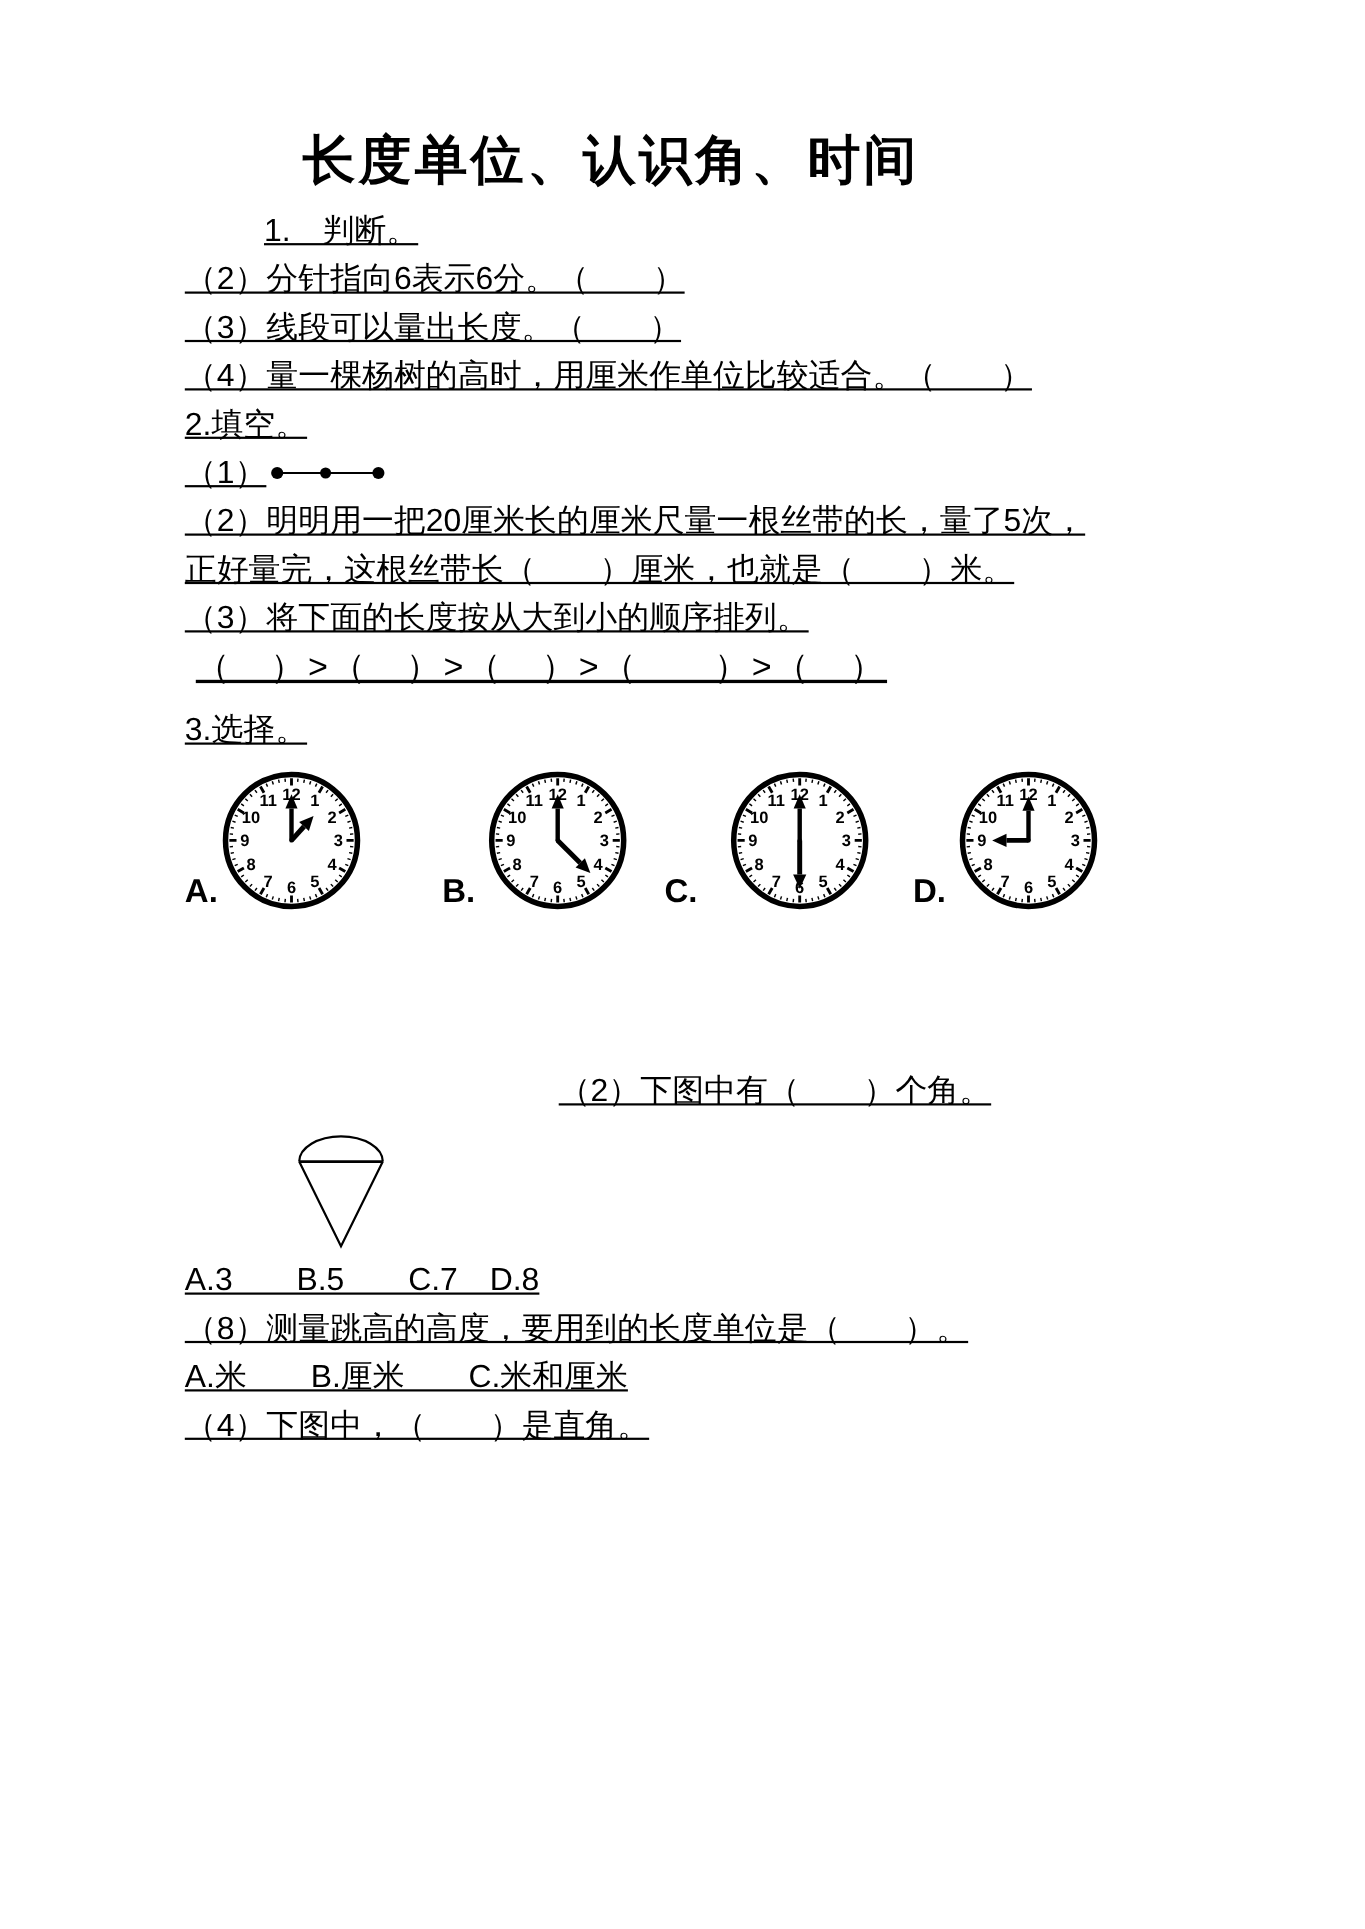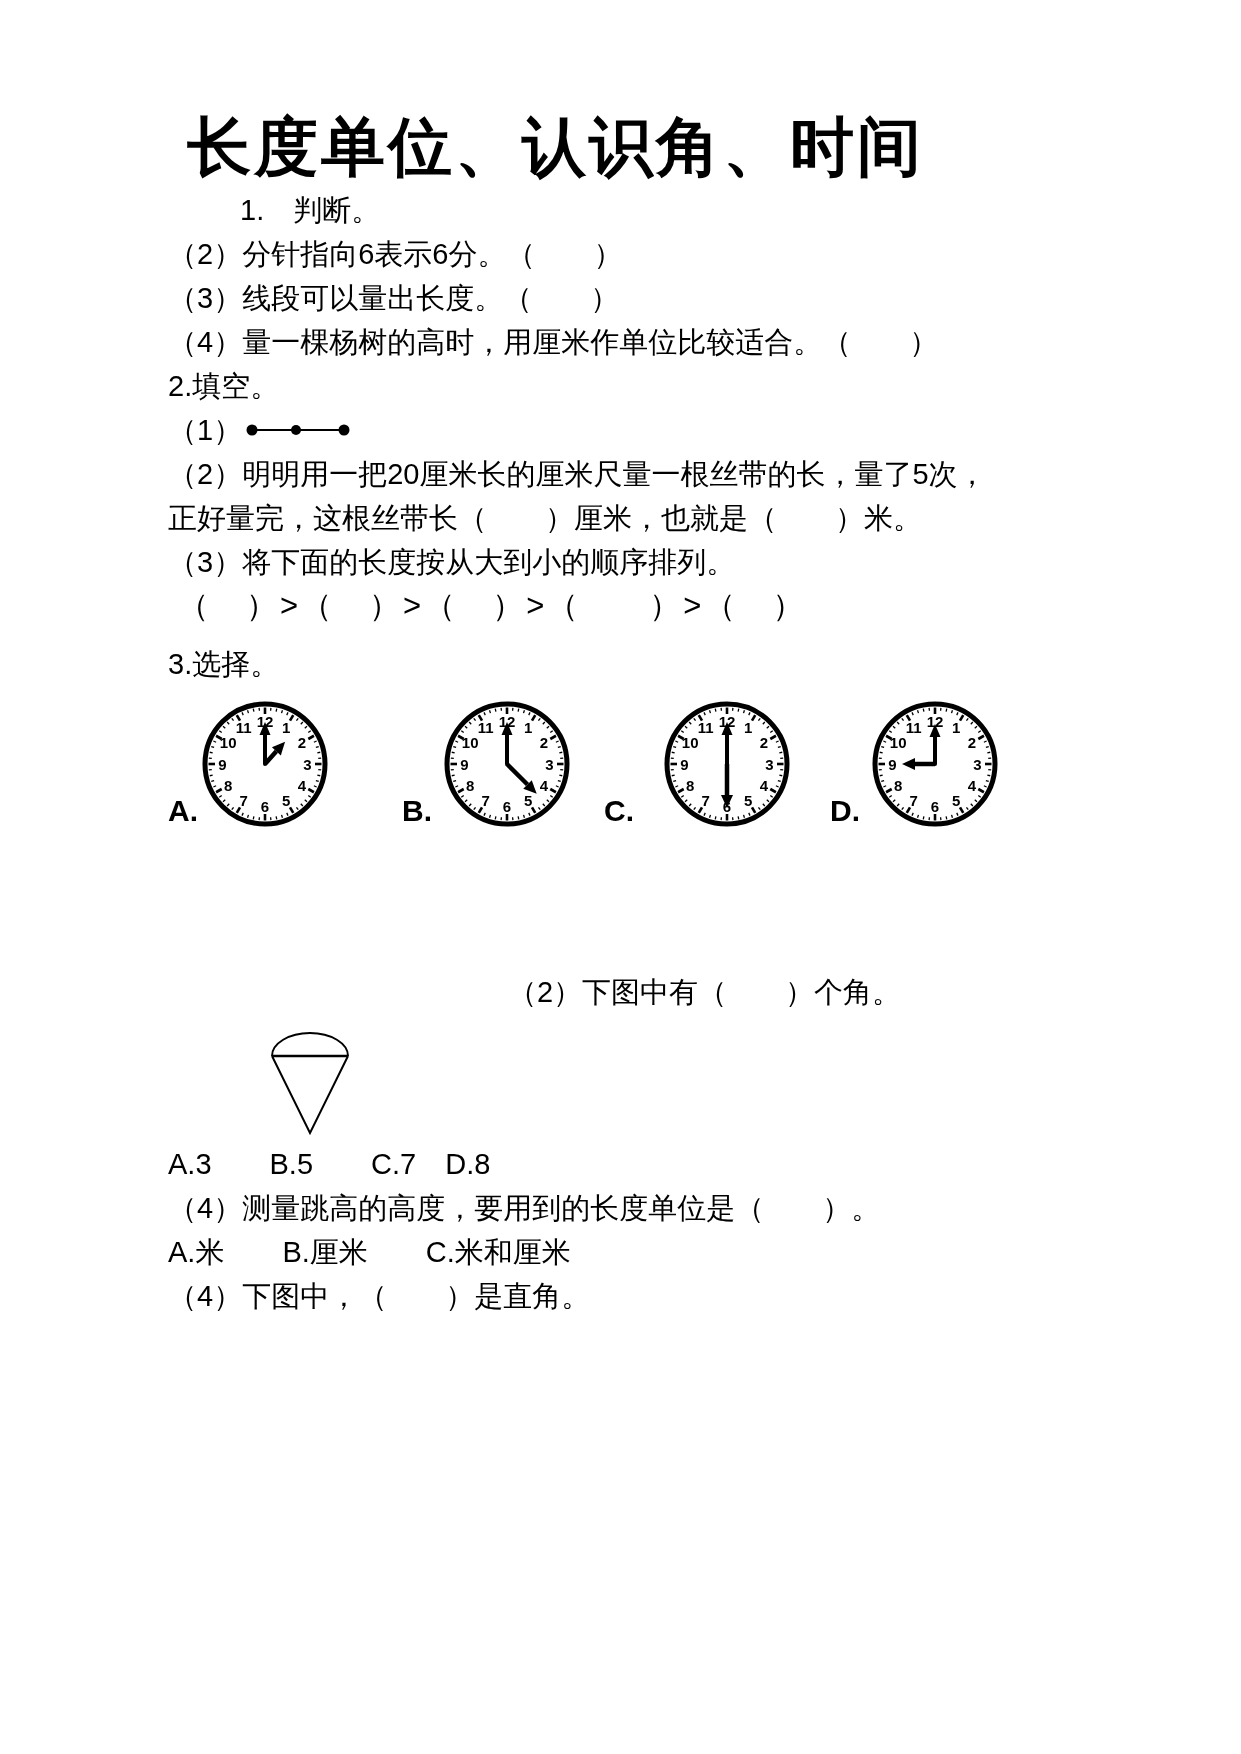--- a/index.html
+++ b/index.html
@@ -1,22 +1,22 @@
 <!DOCTYPE html>
 <html><head>
 <meta charset="utf-8">
 <style>
   html,body{margin:0;padding:0;background:#ffffff;}
   body{width:1241px;height:1754px;overflow:hidden;color:#000;
        font-family:"Liberation Sans",sans-serif;}
   .page{position:relative;width:1241px;height:1754px;background:#fff;}
   .title{margin:0 130px 0 0;padding-top:116px;text-align:center;
-         font-size:64px;font-weight:bold;letter-spacing:3px;line-height:62px;}
+         font-size:48px;font-weight:bold;letter-spacing:3px;line-height:62px;}
   .content{margin-left:168px;font-size:29px;line-height:44px;}
-  .line{white-space:pre;}
+  .line{white-space:pre;text-decoration:underline;}
   .q1-head{margin-left:72px;margin-top:10px;}
   .seg-row{display:flex;align-items:center;}
   .seg-row svg{margin:0 2px;}
   .ordering{font-size:31px;letter-spacing:3px;margin-left:10px;}
   .q3-head{margin-top:14px;}
   .clocks-row{display:flex;align-items:flex-end;margin-top:8px;height:136px;}
   .clock-label{font-size:30px;font-weight:bold;line-height:34px;margin-bottom:2px;}
   .clock{display:inline-block;line-height:0;}
   .ml-a{margin-left:0;}
   .clk-a{margin-left:2px;}
@@ -394,18 +394,18 @@
 
     <div class="figure-row">
       <svg width="92" height="110" viewBox="0 0 92 110">
         <path d="M 8 28 A 38 23 0 0 1 84 28" fill="none" stroke="#000" stroke-width="2"></path>
         <line x1="8" y1="28" x2="84" y2="28" stroke="#000" stroke-width="2.5"></line>
         <path d="M 8 28 L 46 105 L 84 28" fill="none" stroke="#000" stroke-width="2"></path>
       </svg>
     </div>
 
     <div class="line">A.3　　B.5　　C.7　D.8</div>
-    <div class="line">（4）测量跳高的高度，要用到的长度单位是（　　）。</div>
+    <div class="line">（8）测量跳高的高度，要用到的长度单位是（　　）。</div>
     <div class="line">A.米　　B.厘米　　C.米和厘米</div>
     <div class="line">（4）下图中，（　　）是直角。</div>
 
   </div>
 </div>
 
 </body></html>

